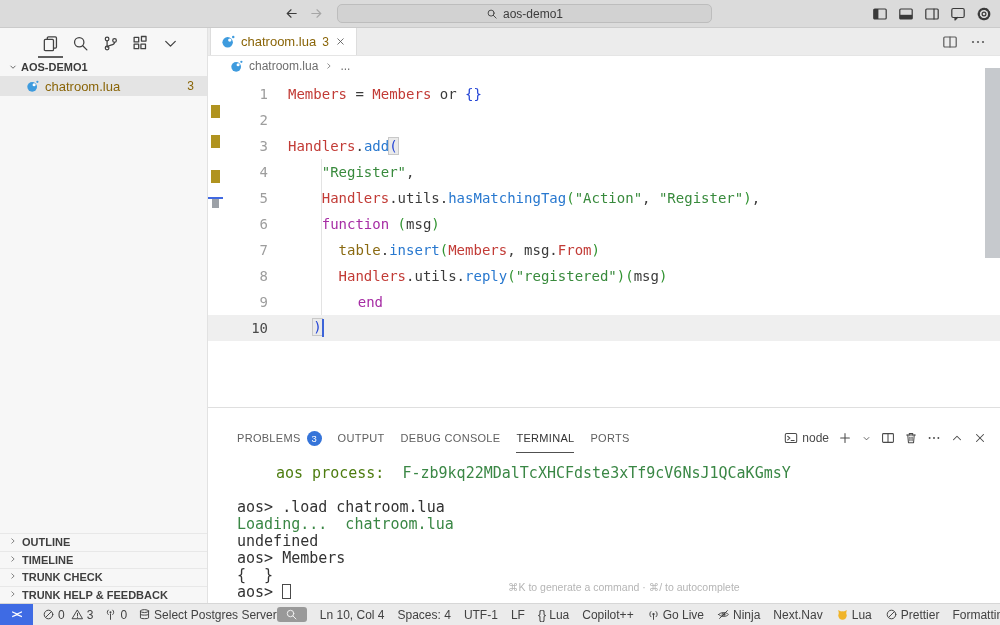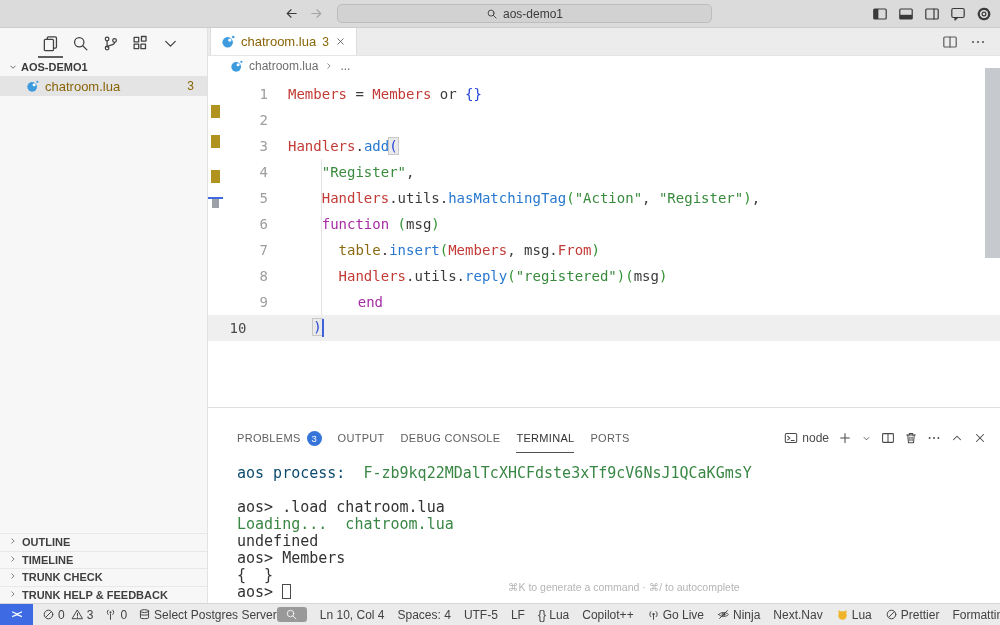--- a/index.html
+++ b/index.html
@@ -41,21 +41,21 @@
   .tab-badge{font-size:12px;}
   .tab-close{color:#555;display:flex;}
   .tab-actions{margin-left:auto;display:flex;align-items:center;gap:12px;padding-right:14px;color:#5A5A5A;}
   .breadcrumb{height:20px;display:flex;align-items:center;gap:6px;padding-left:22px;font-size:12px;color:#6E6E6E;flex:none;}
 
   .code-area{height:331px;position:relative;padding-top:5px;flex:none;
              font-family:"DejaVu Sans Mono","Liberation Mono",monospace;font-size:14px;}
   .code-line{height:26px;display:flex;align-items:center;}
   .code-line.current{background:#EFEFEF;}
   .gutter{width:60px;text-align:right;color:#9D9D9D;flex:none;}
-  .code-line.current .gutter{color:#4A4A4A;text-align:center;}
+  .code-line.current .gutter{color:#4A4A4A;}
   .code-text{margin-left:20px;white-space:pre;}
   .tok{white-space:pre;}
   .sq{text-decoration-style:wavy;text-decoration-color:#C89000;
       text-decoration-thickness:1px;text-underline-offset:3.5px;}
   .bh{background:#EAEAEA;box-shadow:0 0 0 1px #C8C8C8;}
   .ccursor{display:inline-block;width:2px;height:18px;background:#3C64D8;vertical-align:middle;}
   .indent-guide{position:absolute;left:113px;top:83px;height:156px;width:1px;background:#E3E3E3;}
 
   .overview{position:absolute;right:0;width:15px;background:#C6C9CD;z-index:5;}
   .ov-warn{position:absolute;width:9px;left:3px;height:13px;z-index:6;}
@@ -451,21 +451,21 @@
               </span>
               <span class="i i14">
                 <svg viewBox="0 0 16 16" fill="none" stroke="currentColor" stroke-width="1.2" stroke-linecap="round" stroke-linejoin="round">
                   <path d="M4 4 L12 12"></path>
                   <path d="M12 4 L4 12"></path>
                 </svg>
               </span>
             </div>
         </div>
         <div class="term" id="terminal">
-          <div class="t-line"><span style="color: #0c4a6e;">aos process:  </span><span style="color: rgb(58, 135, 69);">F-zb9kq22MDalTcXHCFdste3xTf9cV6NsJ1QCaKGmsY</span></div>
+          <div class="t-line"><span style="color: #4d7c0f; margin-left: 39px;">aos process:  </span><span style="color: rgb(58, 135, 69);">F-zb9kq22MDalTcXHCFdste3xTf9cV6NsJ1QCaKGmsY</span></div>
             <div class="t-line"></div>
             <div class="t-line"><span style="color: rgb(51, 51, 51);">aos&gt; .load chatroom.lua</span></div>
             <div class="t-line"><span style="color: rgb(58, 135, 69);">Loading...  chatroom.lua</span></div>
             <div class="t-line"><span style="color: rgb(51, 51, 51);">undefined</span></div>
             <div class="t-line"><span style="color: rgb(51, 51, 51);">aos&gt; Members</span></div>
             <div class="t-line"><span style="color: rgb(51, 51, 51);">{  }</span></div>
             <div class="t-line"><span style="color: rgb(51, 51, 51);">aos&gt; </span><span class="hcursor"></span></div>
             <div class="term-hint">⌘K to generate a command · ⌘/ to autocomplete</div>
         </div>
       </div>
@@ -546,21 +546,21 @@
             <span>Ln 10, Col 4</span>
           </span>
         </div>
         <div class="sb-item">
           <span class="sb-part">
             <span>Spaces: 4</span>
           </span>
         </div>
         <div class="sb-item">
           <span class="sb-part">
-            <span>UTF-5</span>
+            <span>UTF-1</span>
           </span>
         </div>
         <div class="sb-item">
           <span class="sb-part">
             <span>LF</span>
           </span>
         </div>
         <div class="sb-item">
           <span class="sb-part">
             <span>{} Lua</span>

